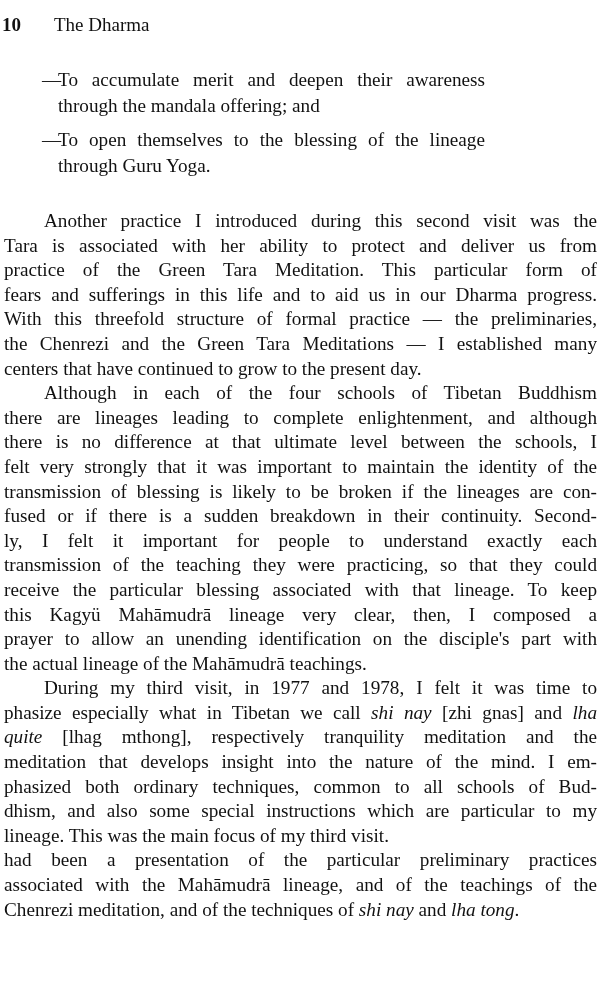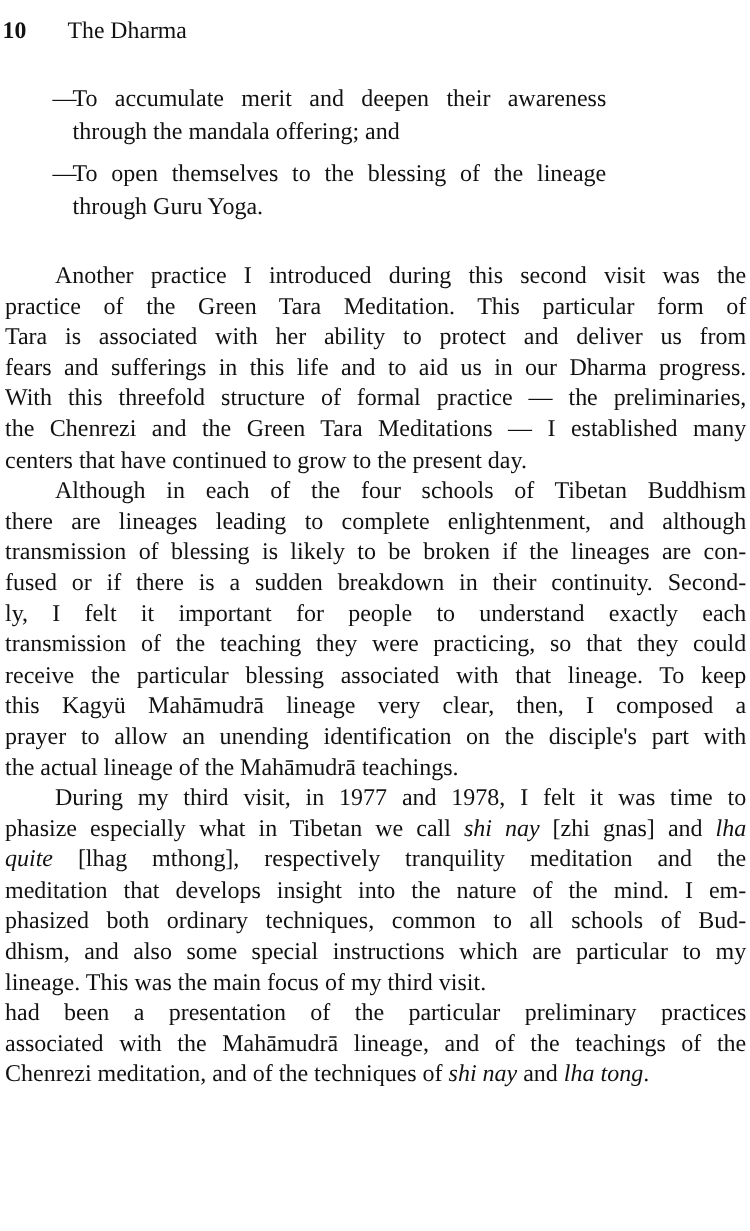--- a/index.html
+++ b/index.html
@@ -43,30 +43,32 @@
       <div class="bullet">
         <span class="dash">—</span>
         <div class="line" style="white-space: normal; text-align-last: justify;">To open themselves to the blessing of the lineage</div>
         <div class="line last" style="white-space: normal; text-align-last: left;">through Guru Yoga.</div>
       </div>
     </div>
 
   <div class="body-text" id="body">
       <div class="para" style="text-indent: 0px;">
         <div style="text-align: justify; text-align-last: justify; white-space: normal; padding-left: 40px;">Another practice I introduced during this second visit was the</div>
+        <div style="text-align: justify; text-align-last: justify; white-space: normal;">Tara is associated with her ability to protect and deliver us from</div>
         <div style="text-align: justify; text-align-last: justify; white-space: normal;">practice of the Green Tara Meditation. This particular form of</div>
-        <div style="text-align: justify; text-align-last: justify; white-space: normal;">Tara is associated with her ability to protect and deliver us from</div>
         <div style="text-align: justify; text-align-last: justify; white-space: normal;">fears and sufferings in this life and to aid us in our Dharma progress.</div>
         <div style="text-align: justify; text-align-last: justify; white-space: normal;">With this threefold structure of formal practice — the preliminaries,</div>
         <div style="text-align: justify; text-align-last: justify; white-space: normal;">the Chenrezi and the Green Tara Meditations — I established many</div>
         <div style="text-align: justify; text-align-last: left; white-space: normal;">centers that have continued to grow to the present day.</div>
       </div>
       <div class="para" style="text-indent: 0px;">
         <div style="text-align: justify; text-align-last: justify; white-space: normal; padding-left: 40px;">Although in each of the four schools of Tibetan Buddhism</div>
         <div style="text-align: justify; text-align-last: justify; white-space: normal;">there are lineages leading to complete enlightenment, and although</div>
+        <div style="text-align: justify; text-align-last: justify; white-space: normal;">there is no difference at that ultimate level between the schools, I</div>
+        <div style="text-align: justify; text-align-last: justify; white-space: normal;">felt very strongly that it was important to maintain the identity of the</div>
         <div style="text-align: justify; text-align-last: justify; white-space: normal;">transmission of blessing is likely to be broken if the lineages are con-</div>
         <div style="text-align: justify; text-align-last: justify; white-space: normal;">fused or if there is a sudden breakdown in their continuity. Second-</div>
         <div style="text-align: justify; text-align-last: justify; white-space: normal;">ly, I felt it important for people to understand exactly each</div>
         <div style="text-align: justify; text-align-last: justify; white-space: normal;">transmission of the teaching they were practicing, so that they could</div>
         <div style="text-align: justify; text-align-last: justify; white-space: normal;">receive the particular blessing associated with that lineage. To keep</div>
         <div style="text-align: justify; text-align-last: justify; white-space: normal;">this Kagyü Mahāmudrā lineage very clear, then, I composed a</div>
         <div style="text-align: justify; text-align-last: justify; white-space: normal;">prayer to allow an unending identification on the disciple's part with</div>
         <div style="text-align: justify; text-align-last: left; white-space: normal;">the actual lineage of the Mahāmudrā teachings.</div>
       </div>
       <div class="para" style="text-indent: 0px;">

